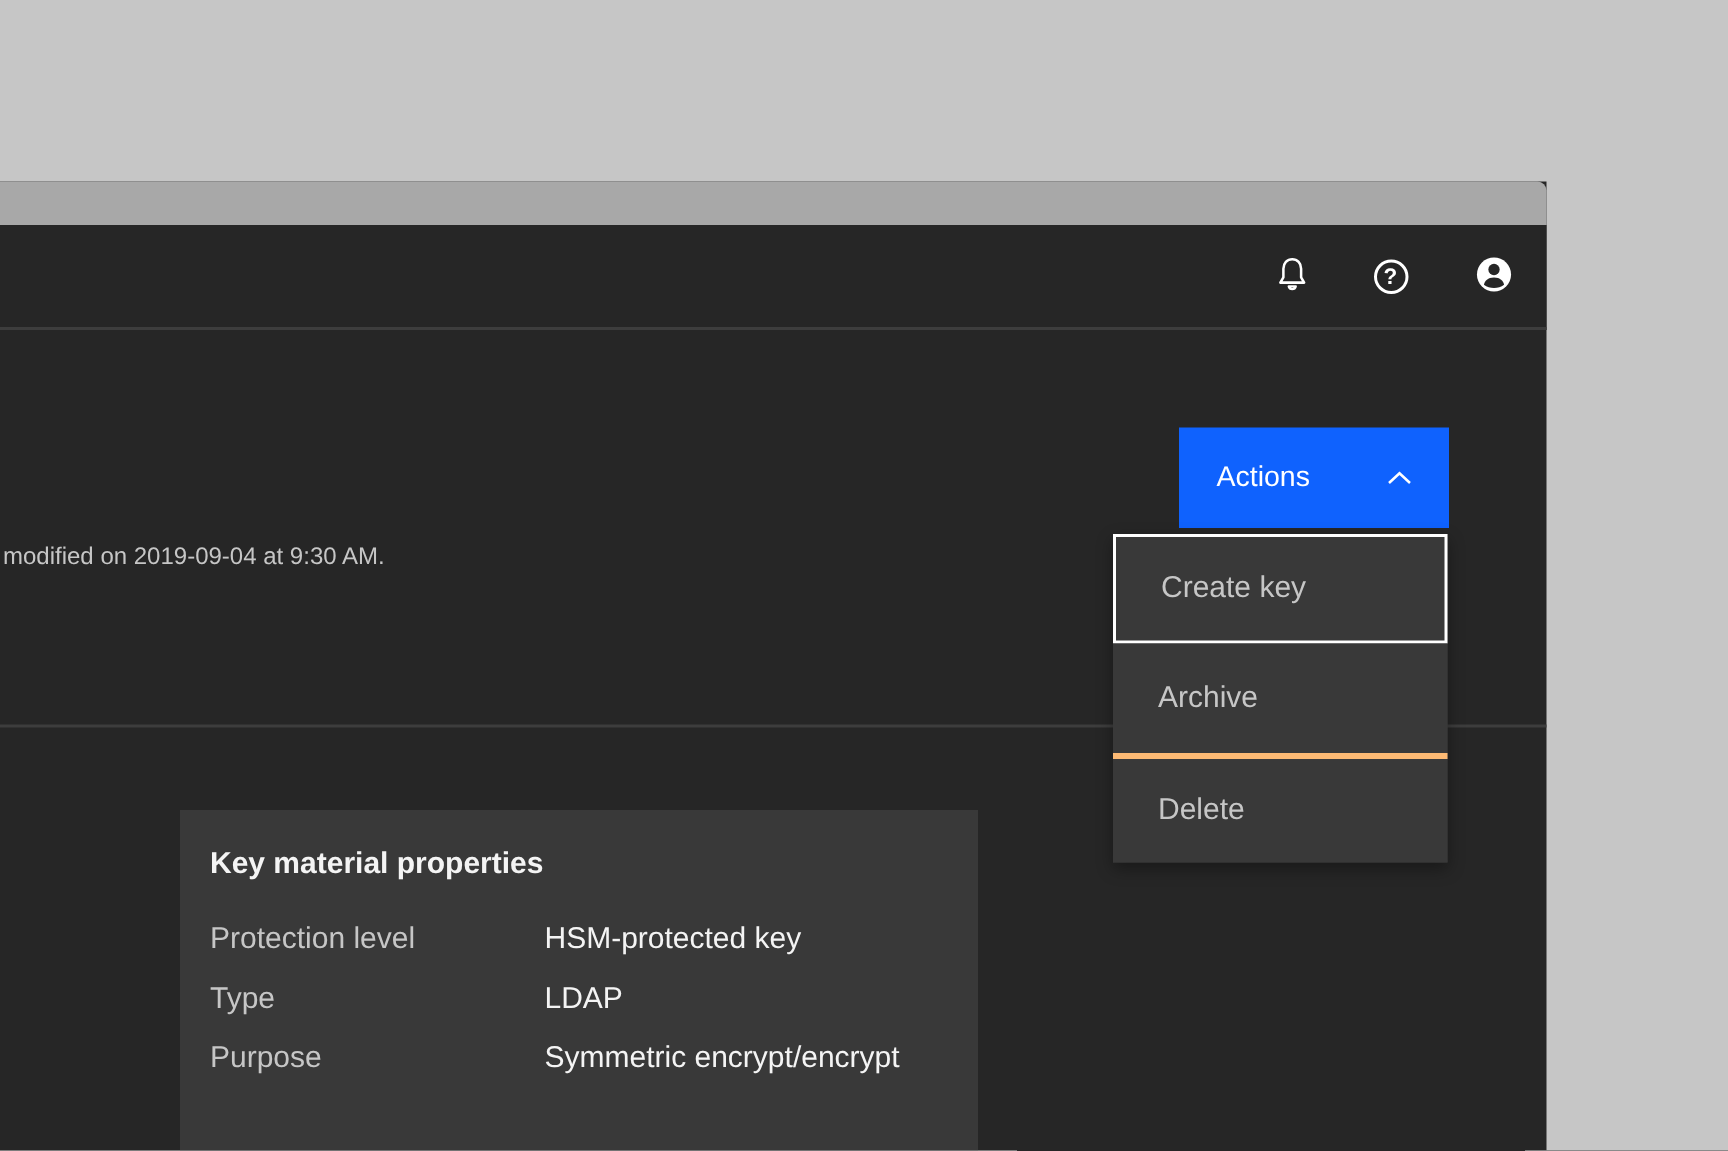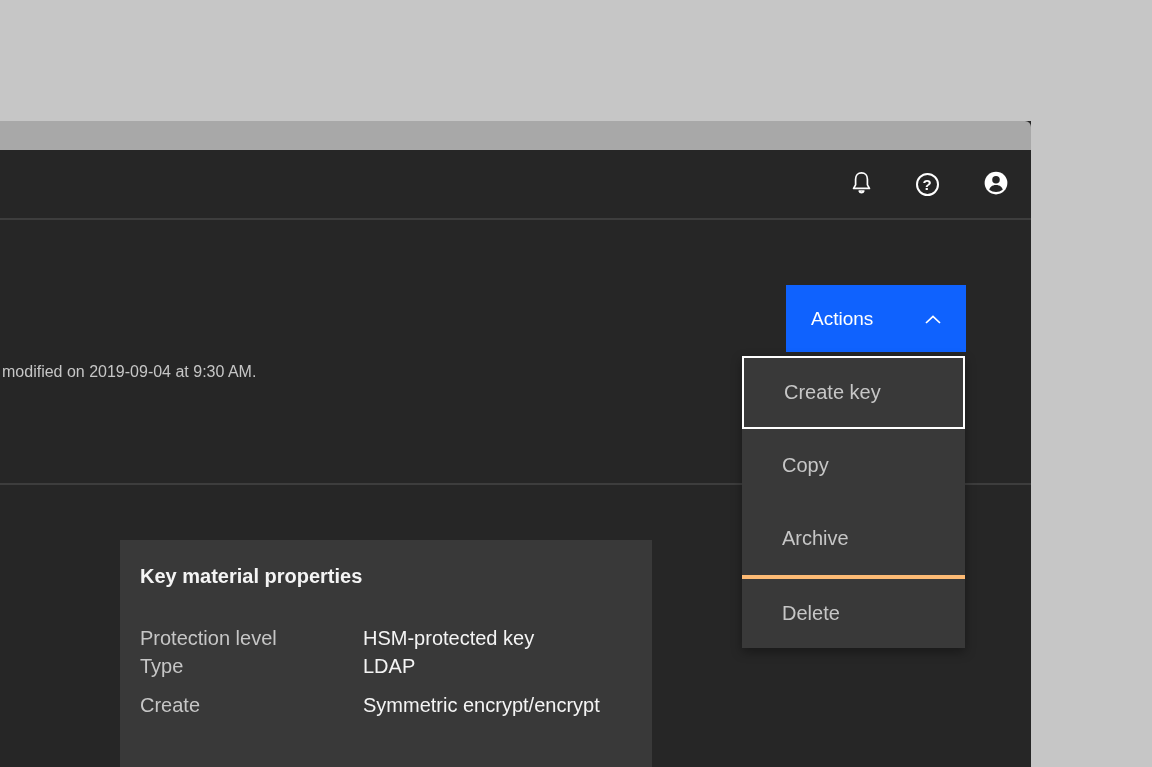--- a/index.html
+++ b/index.html
@@ -80,21 +80,21 @@
     position: absolute;
     left: 742px; top: 235px;
     width: 223px;
     background: #393939;
     box-shadow: 0 4px 10px rgba(0,0,0,0.35);
     z-index: 5;
   }
   .menu-item {
     width: 100%; height: 73px;
     display: flex; align-items: center;
-    padding: 0 40px;
+    padding: 0 30px;
     background: #393939;
     border: none; cursor: pointer;
     color: #c6c6c6;
     font-size: 20px;
     font-family: inherit;
     text-align: left;
   }
   .menu-item.focused {
     border: 2px solid #ffffff;
   }
@@ -141,21 +141,21 @@
   .prop-row .prop-label {
     position: absolute;
     left: 20px;
     color: #c6c6c6;
   }
   .prop-row .prop-value {
     position: absolute;
     left: 243px;
     color: #f4f4f4;
   }
-  .row-0 { top: 72px; margin-top: 12px; }
+  .row-0 { top: 72px; }
   .row-1 { top: 112px; }
   .row-2 { top: 151px; }
 </style>
 </head>
 <body>
 
 <div class="stage">
 
   <div class="window">
 
@@ -199,23 +199,20 @@
       <span>
         <svg width="18" height="11" viewBox="0 0 18 11">
           <polyline points="2,9 9,2.5 16,9" fill="none" stroke="#ffffff" stroke-width="1.7"></polyline>
         </svg>
       </span>
     </button>
 
     <div class="actions-menu">
       <button class="menu-item focused">
         <span>Create key</span>
-      </button>
-      <button class="menu-item">
-        <span>Copy</span>
       </button>
       <button class="menu-item">
         <span>Archive</span>
       </button>
       <button class="menu-item divided">
         <span>Delete</span>
       </button>
     </div>
 
 
@@ -224,19 +221,19 @@
 
       <div class="prop-row row-0">
         <span class="prop-label">Protection level</span>
         <span class="prop-value">HSM-protected key</span>
       </div>
       <div class="prop-row row-1">
         <span class="prop-label">Type</span>
         <span class="prop-value">LDAP</span>
       </div>
       <div class="prop-row row-2">
-        <span class="prop-label">Create</span>
+        <span class="prop-label">Purpose</span>
         <span class="prop-value">Symmetric encrypt/encrypt</span>
       </div>
     </div>
 
   </div>
 </div>
 
 </body></html>

